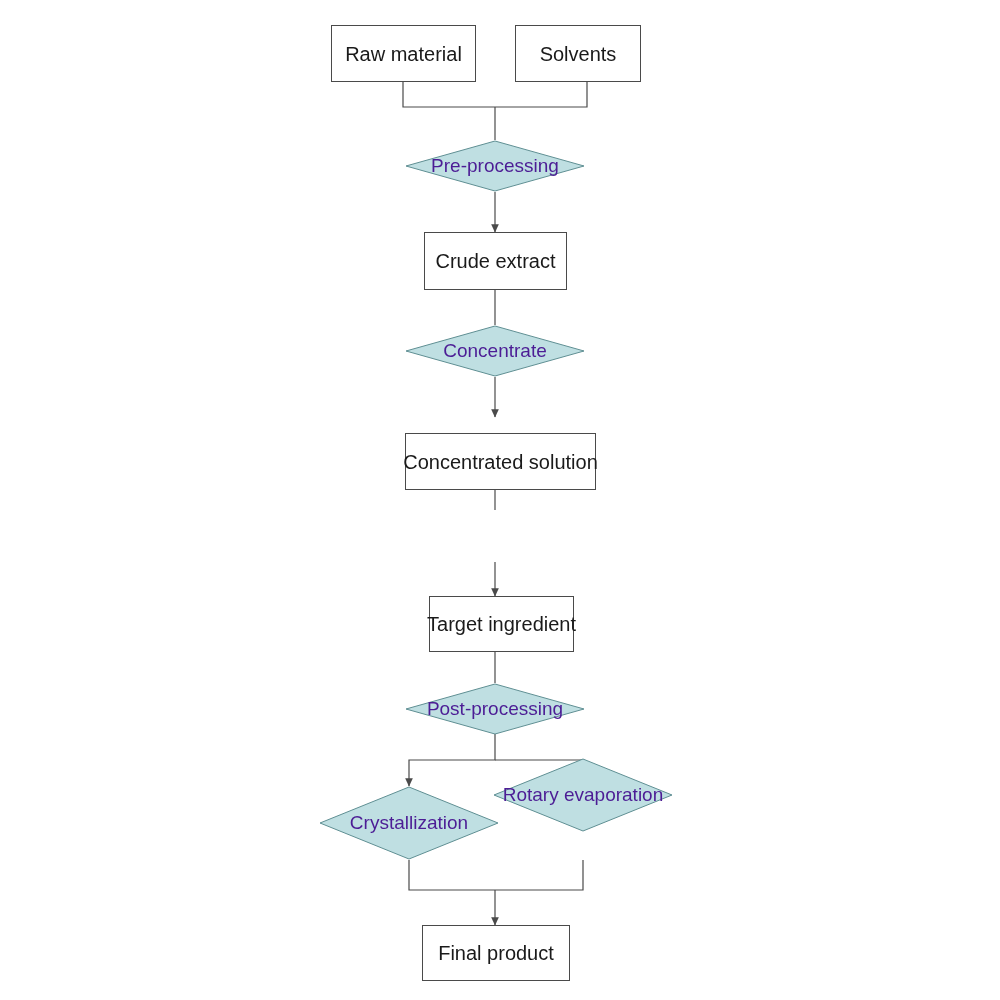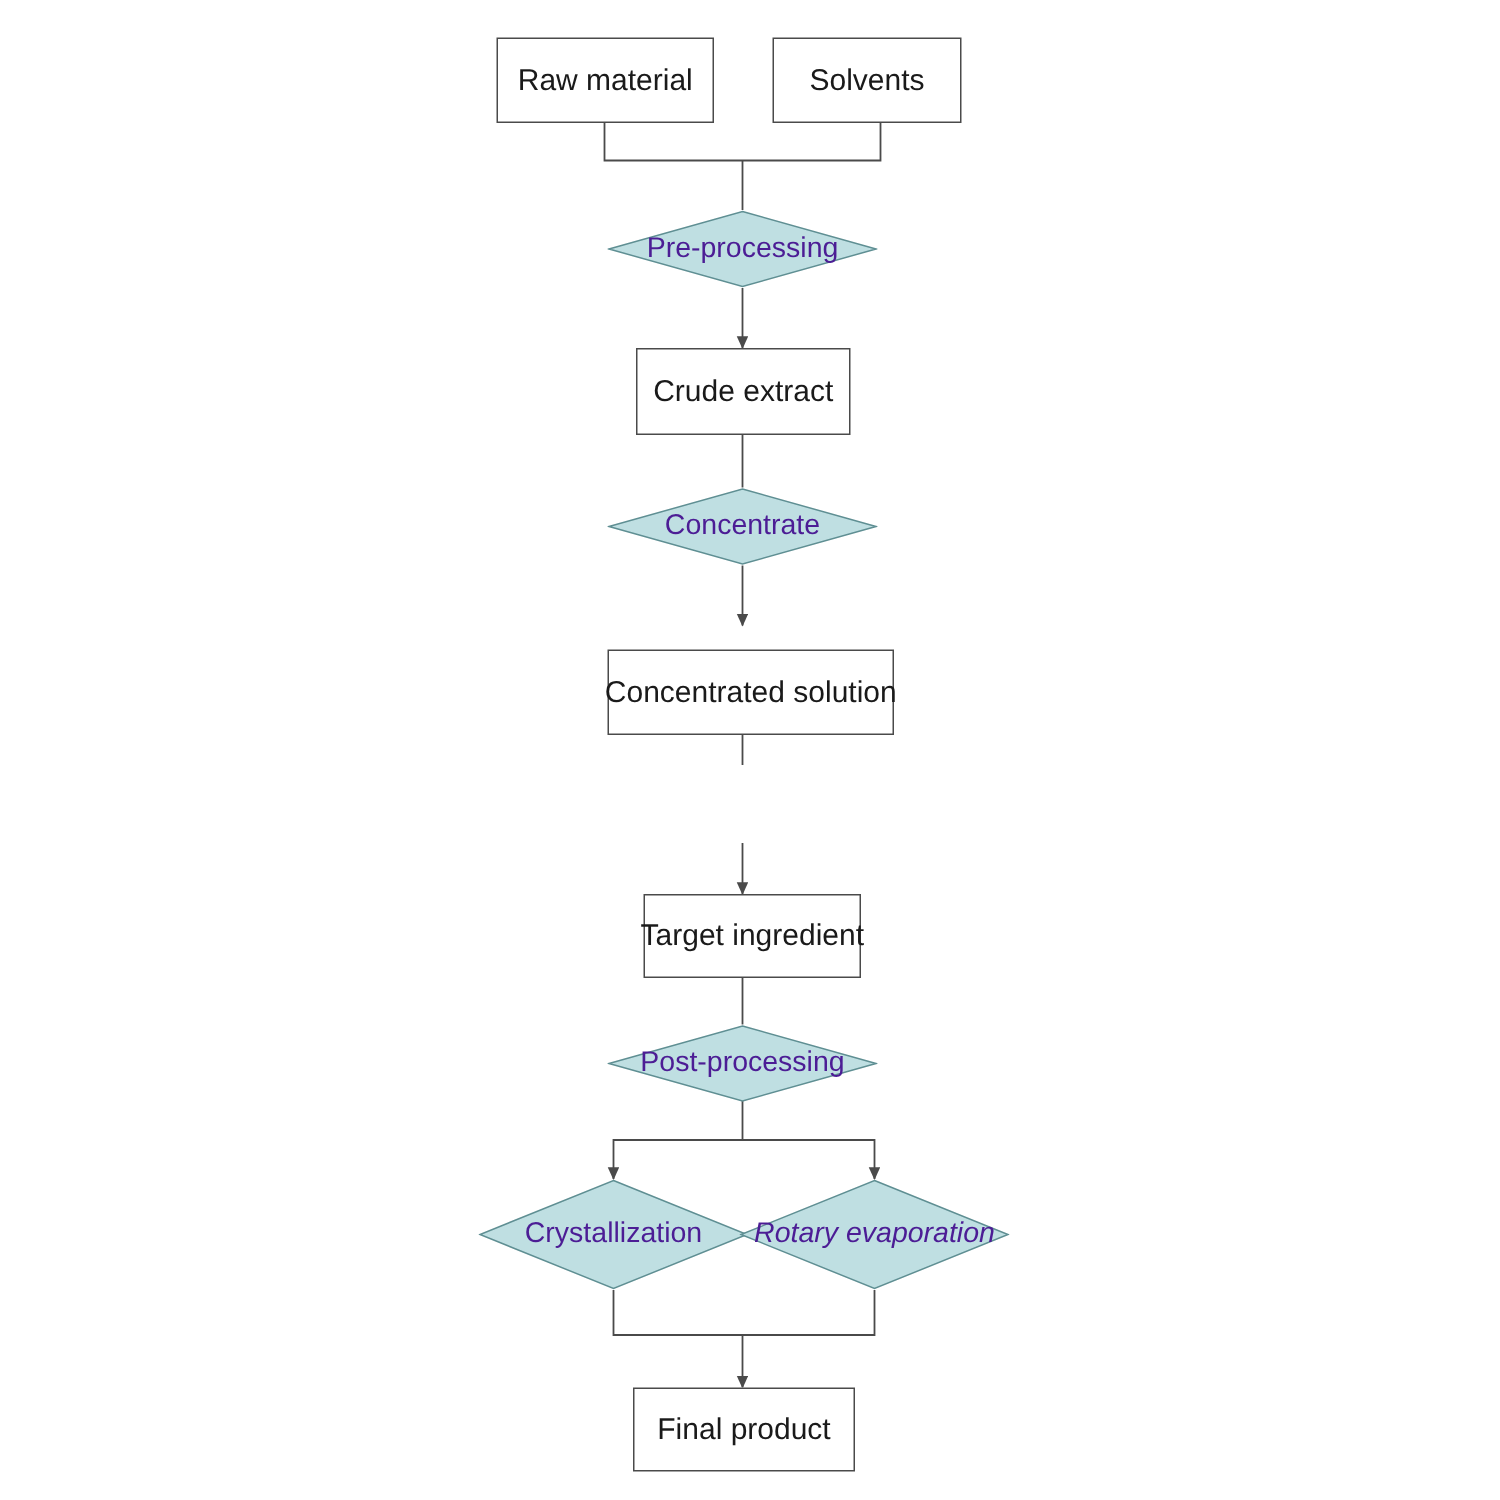--- a/index.html
+++ b/index.html
@@ -141,21 +141,21 @@
     <div class="diamond-label">Crystallization</div>
   </div>
 
   <div class="diamond-wrap" style="left:405px; top:683px; width:180px; height:52px;">
     <svg width="180" height="52" viewBox="0 0 180 52" xmlns="http://www.w3.org/2000/svg">
       <polygon points="90,1 179,26 90,51 1,26" fill="#bfdfe2" stroke="#5f8f93" stroke-width="1"></polygon>
     </svg>
     <div class="diamond-label">Post-processing</div>
   </div>
 
-  <div class="diamond-wrap" style="left:493px; top:786px; width:180px; height:74px;font-style:italic;">
+  <div class="diamond-wrap" style="left:493px; top:758px; width:180px; height:74px;">
     <svg width="180" height="74" viewBox="0 0 180 74" xmlns="http://www.w3.org/2000/svg">
       <polygon points="90,1 179,37 90,73 1,37" fill="#bfdfe2" stroke="#5f8f93" stroke-width="1"></polygon>
     </svg>
     <div class="diamond-label">Rotary evaporation</div>
   </div>
 
   <div class="node rect" style="left:422px; top:925px; width:148px; height:56px;">
     <span>Final product</span>
   </div>
 

